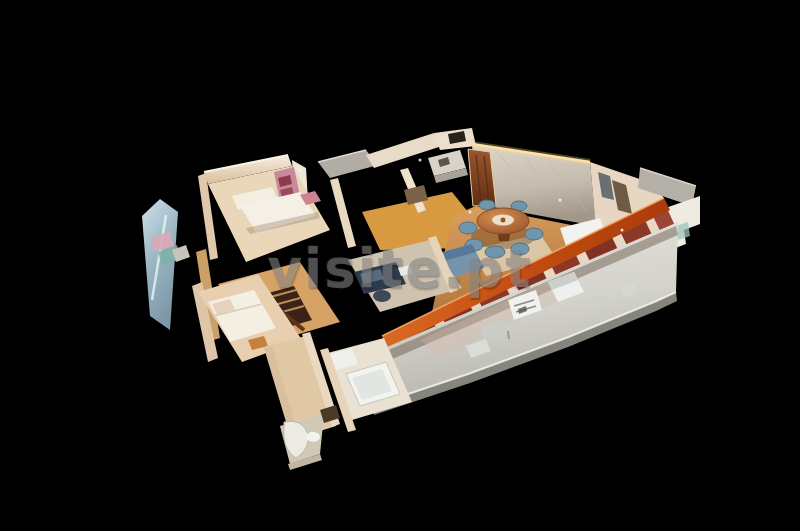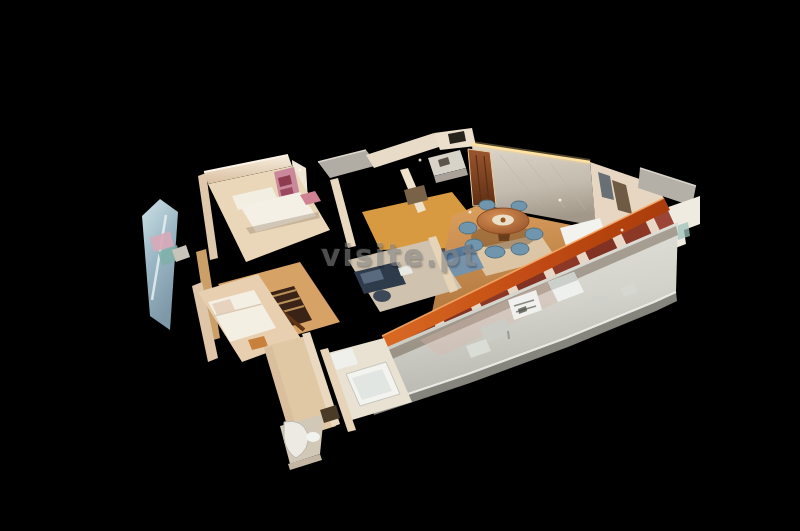--- a/index.html
+++ b/index.html
@@ -9,21 +9,21 @@
     overflow:hidden;
     background:#000;
     font-family:"DejaVu Sans","Liberation Sans",sans-serif;
   }
   .stage svg{position:absolute;left:0;top:0;display:block;}
   .watermark{
     position:absolute;
     left:0;top:238px;
     width:800px;
     text-align:center;
-    font-size:30px;
+    font-size:53px;
     font-weight:bold;
     letter-spacing:2px;
     color:#828282;
     opacity:0.60;
     text-shadow:1px 2px 2px rgba(0,0,0,0.45), -1px -1px 1px rgba(255,255,255,0.12);
     pointer-events:none;
     user-select:none;
   }
 </style>
 </head>

